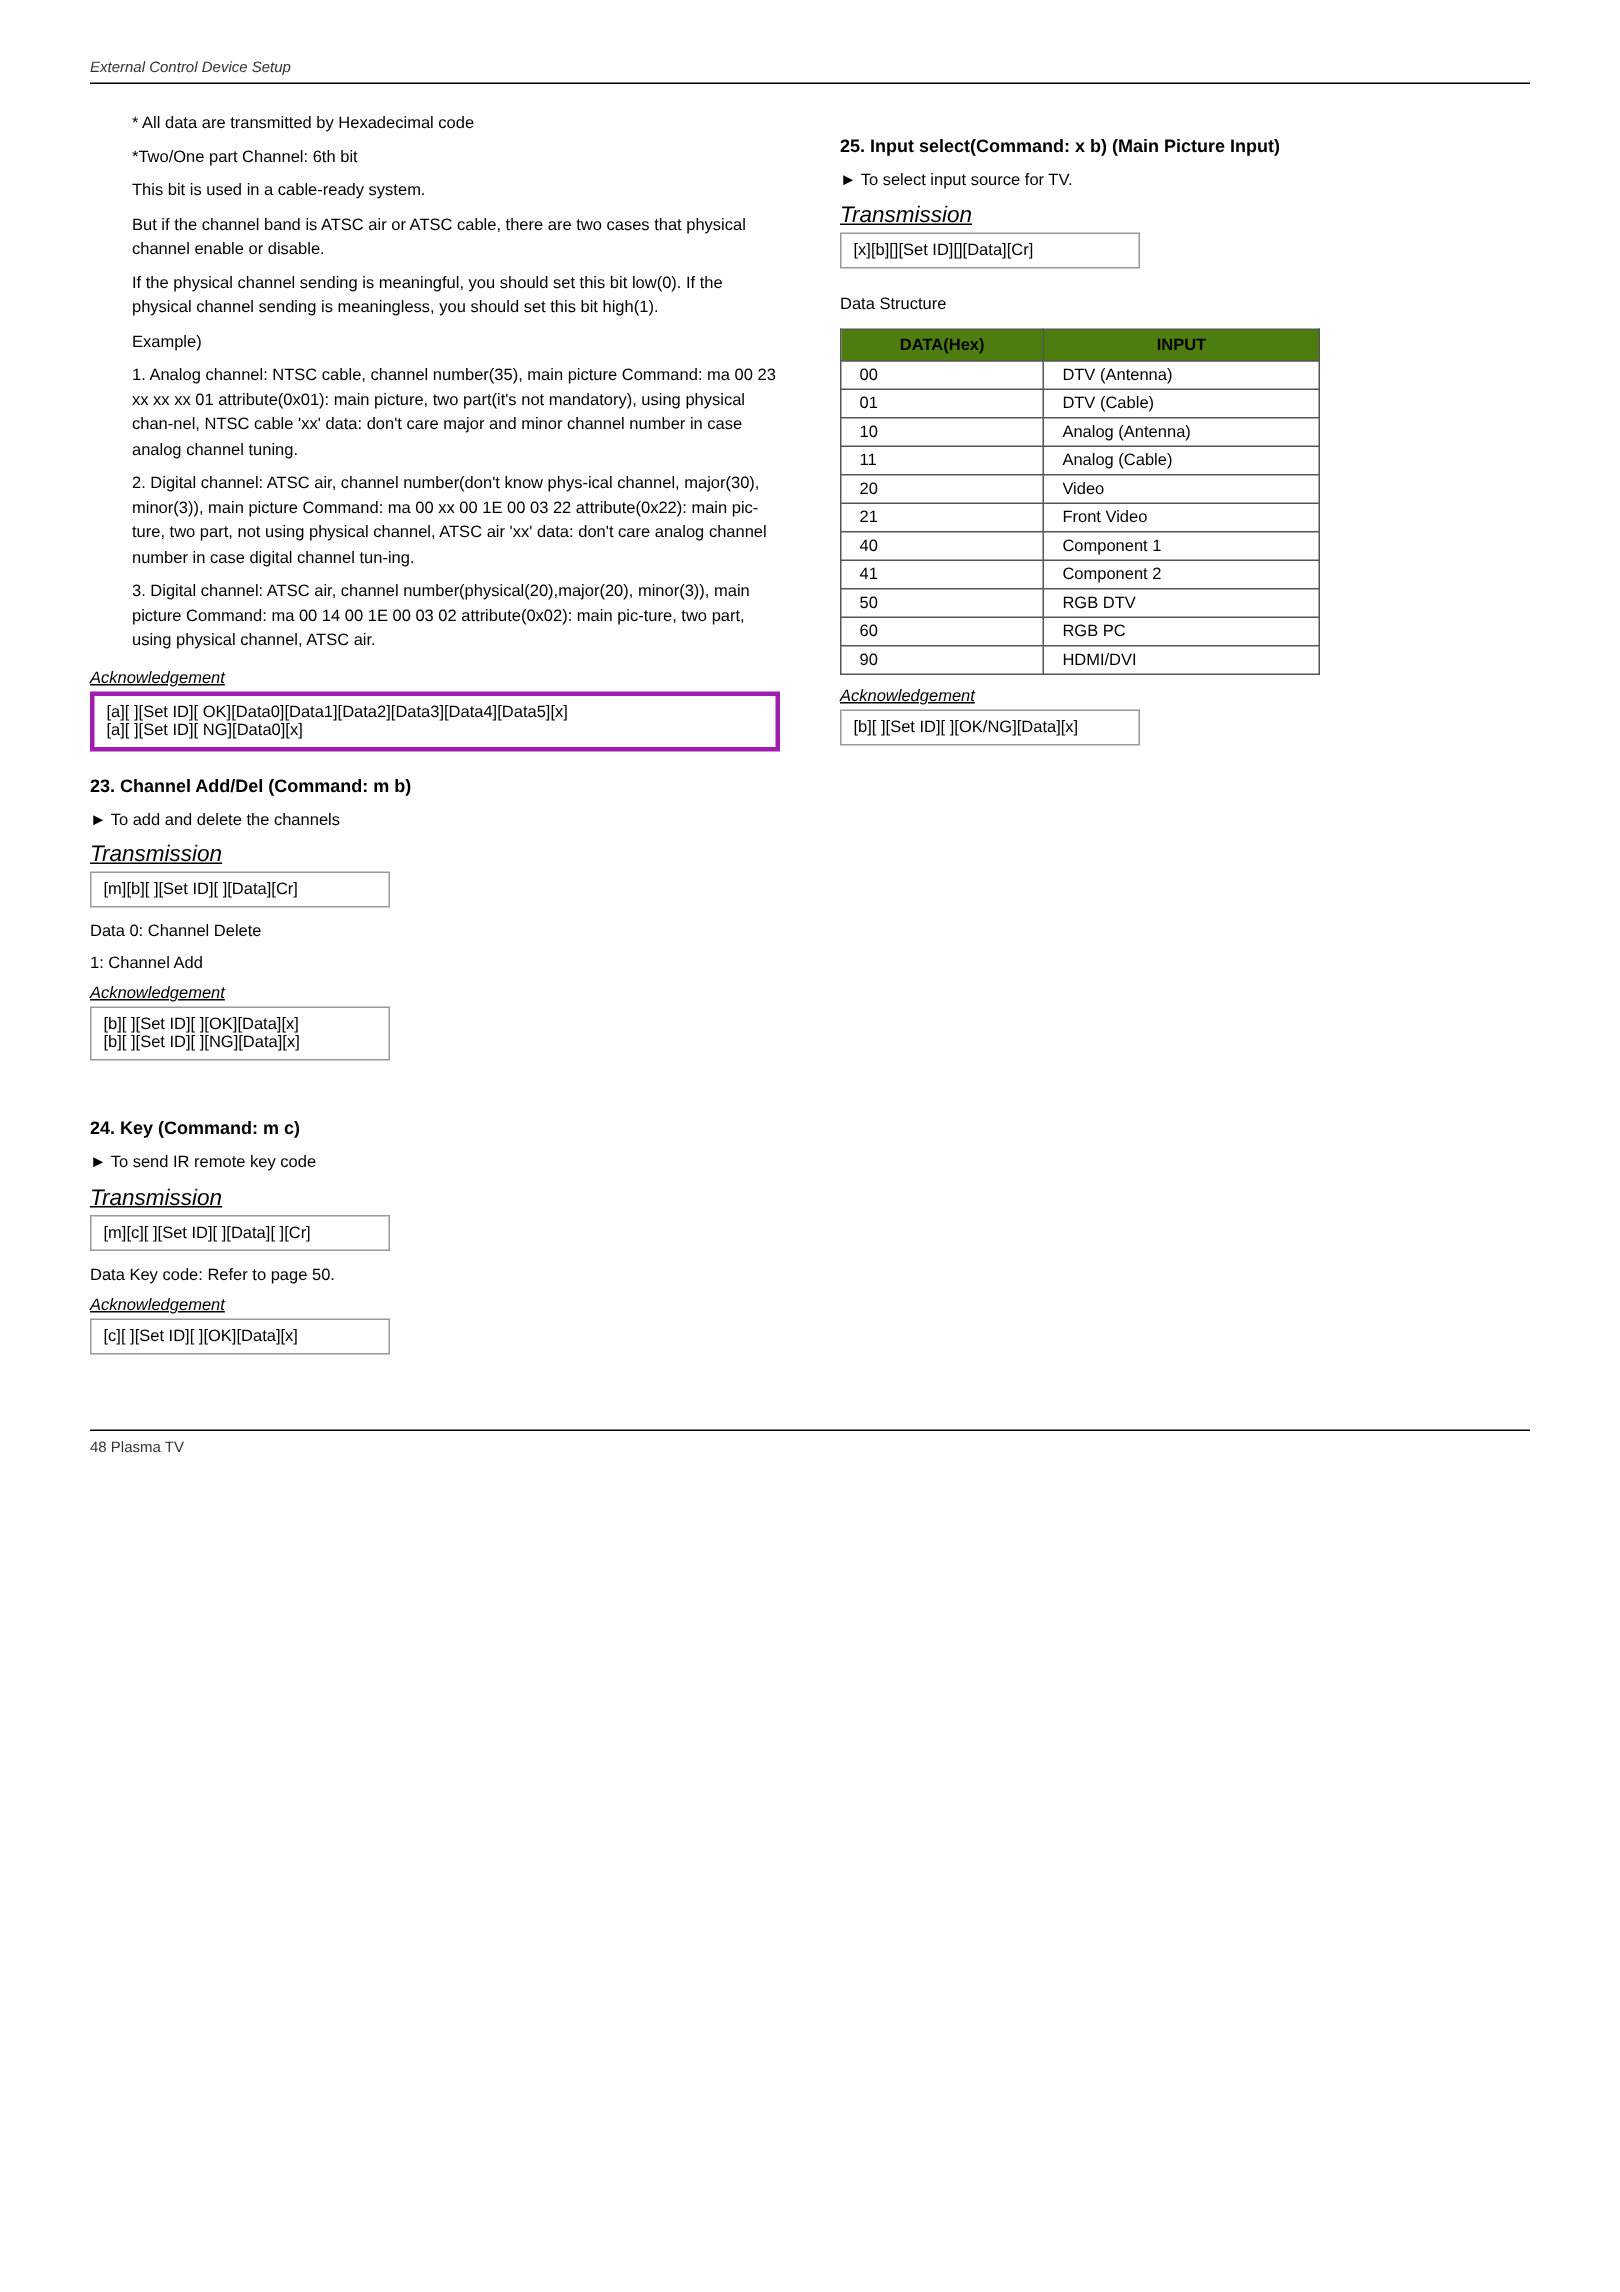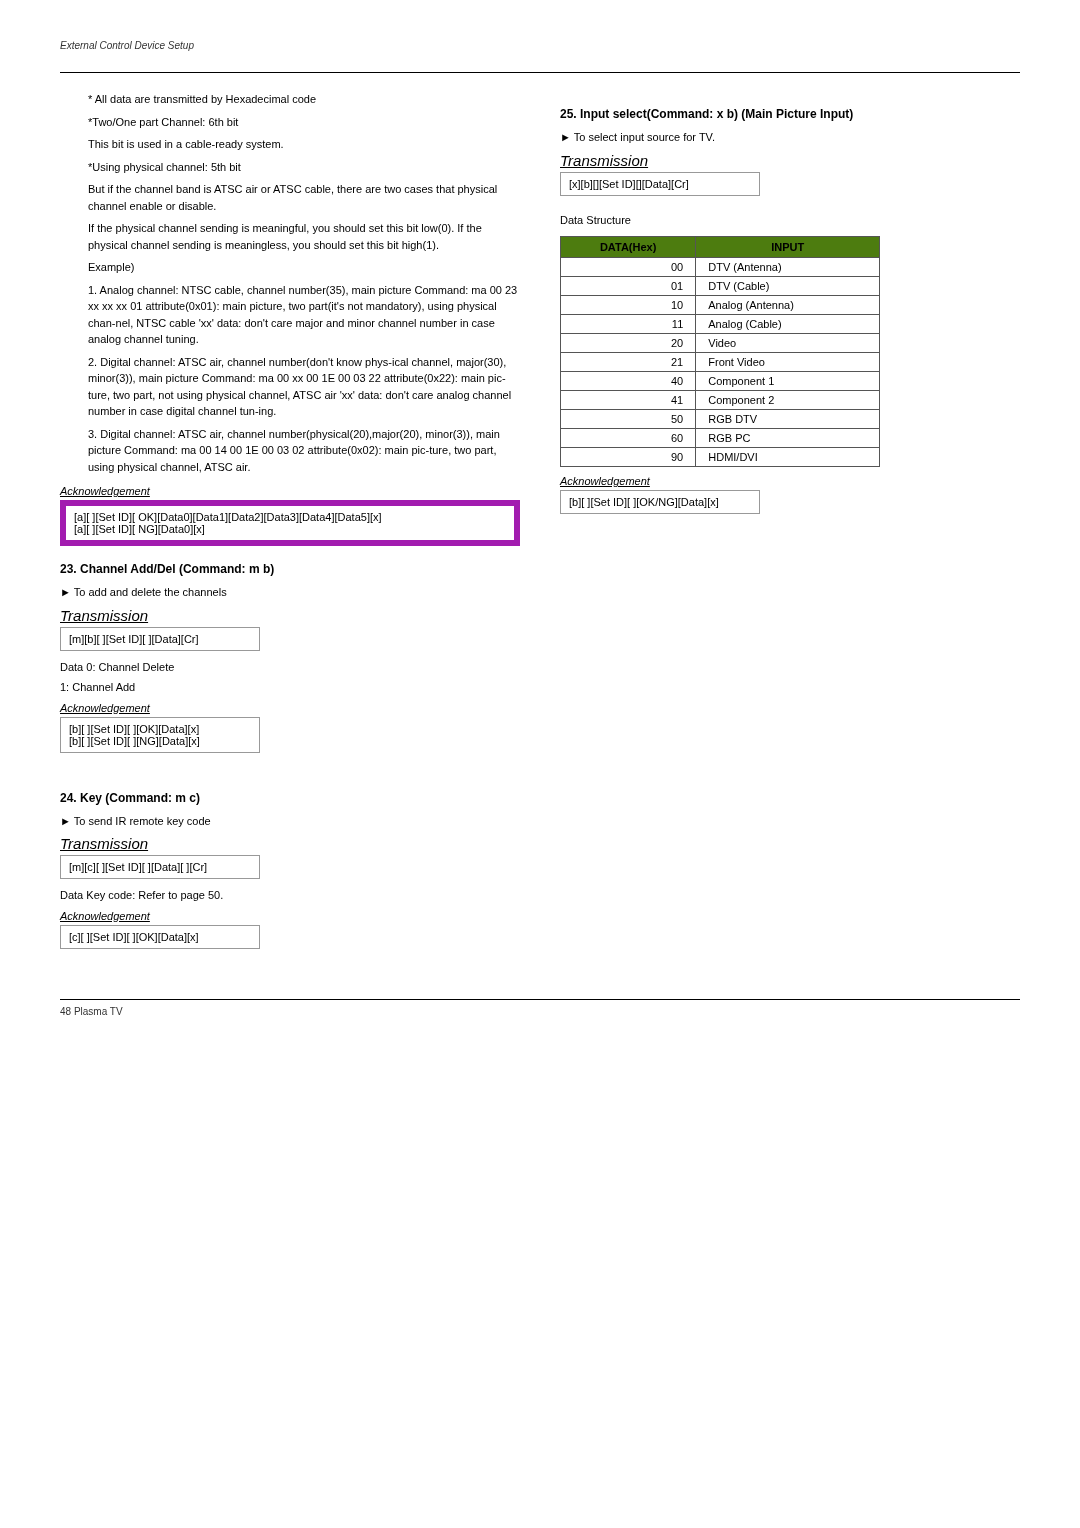--- a/index.html
+++ b/index.html
@@ -16,21 +16,21 @@
       width: 1080px;
       min-height: 1528px;
       padding: 40px 60px 40px 60px;
       position: relative;
     }
     .header-line {
       display: flex;
       justify-content: space-between;
       align-items: flex-end;
       border-bottom: 1px solid #000;
-      padding-bottom: 21px;
+      padding-bottom: 4px;
       margin-bottom: 18px;
     }
     .header-title {
       font-size: 10px;
       font-style: italic;
       color: #333;
     }
     .footer-line {
       border-top: 1px solid #000;
       padding-top: 6px;
@@ -80,21 +80,21 @@
     .code-box {
       border: 1px solid #999;
       padding: 5px 8px;
       font-family: Arial, Helvetica, sans-serif;
       font-size: 11px;
       margin-bottom: 8px;
       display: inline-block;
       min-width: 200px;
     }
     .code-box-wide {
-      border: 6px solid #a21caf;
+      border: 3px solid #a21caf;
       padding: 5px 8px;
       font-family: Arial, Helvetica, sans-serif;
       font-size: 11px;
       margin-bottom: 8px;
       display: block;
       width: 100%;
     }
     .data-table {
       border-collapse: collapse;
       margin-top: 8px;
@@ -107,21 +107,21 @@
       font-size: 11px;
       text-align: center;
       background: #4d7c0f;
       font-weight: bold;
       margin-top: 28px;
     }
     .data-table td {
       border: 1px solid #555;
       padding: 3px 12px;
       font-size: 11px;
-      text-align: right;
+      text-align: left;
     }
     .data-table td:last-child {
       text-align: left;
     }
     .intro-block {
       margin-bottom: 10px;
       font-size: 11px;
       line-height: 1.5;
       margin-left: 28px;
     }
@@ -140,21 +140,20 @@
   </div>
 
   <div class="two-col">
 
     <div class="col-left">
 
       <div class="intro-block">
         <p>* All data are transmitted by Hexadecimal code</p>
         <p><span class="bold">*Two/One part Channel: 6th bit</span></p>
         <p>This bit is used in a cable-ready system.</p>
-        <p><span class="bold">*Using physical channel: 5th bit</span></p>
         <p>But if the channel band is ATSC air or ATSC cable, there are two cases that physical channel enable or disable.</p>
         <p>If the physical channel sending is meaningful, you should set this bit low(0). If the physical channel sending is meaningless, you should set this bit high(1).</p>
         <p>Example)</p>
         <p>1. Analog channel: NTSC cable, channel number(35), main picture Command: ma 00 23 xx xx xx 01 attribute(0x01): main picture, two part(it's not mandatory), using physical chan-nel, NTSC cable 'xx' data: don't care major and minor channel number in case analog channel tuning.</p>
         <p>2. Digital channel: ATSC air, channel number(don't know phys-ical channel, major(30), minor(3)), main picture Command: ma 00 xx 00 1E 00 03 22 attribute(0x22): main pic-ture, two part, not using physical channel, ATSC air 'xx' data: don't care analog channel number in case digital channel tun-ing.</p>
         <p>3. Digital channel: ATSC air, channel number(physical(20),major(20), minor(3)), main picture Command: ma 00 14 00 1E 00 03 02 attribute(0x02): main pic-ture, two part, using physical channel, ATSC air.</p>
       </div>
 
       <div>
         <div class="acknowledgement-label">Acknowledgement</div>

